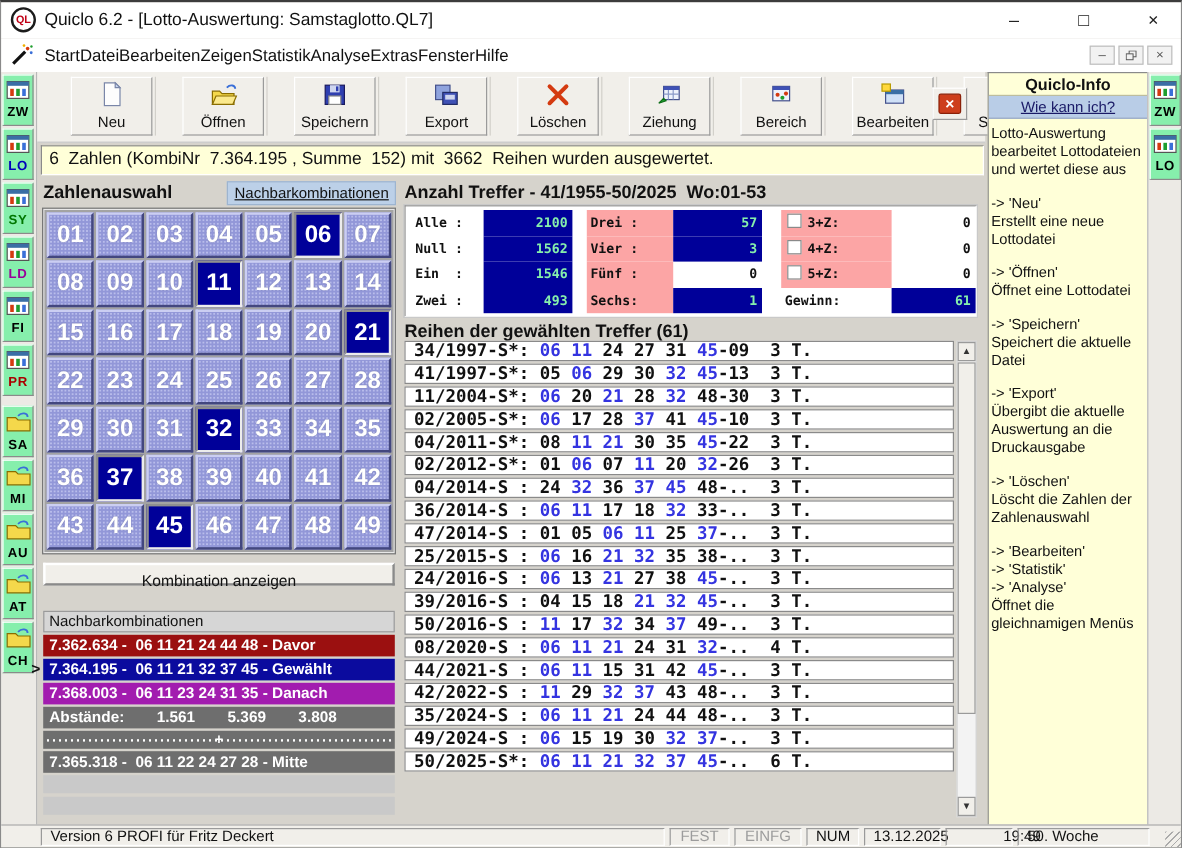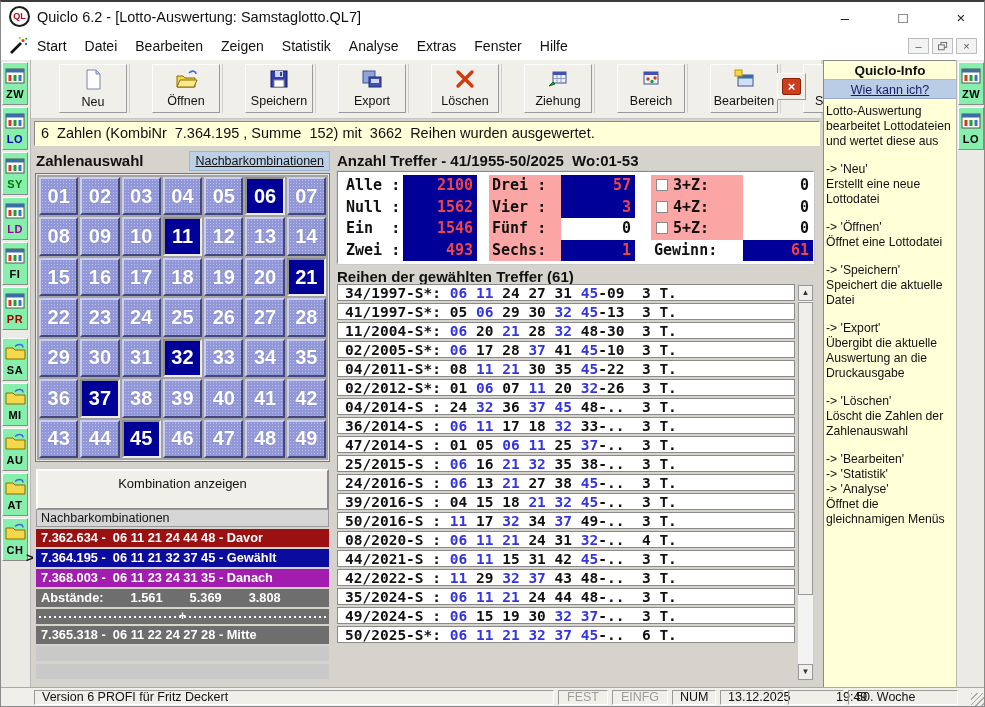--- a/index.html
+++ b/index.html
@@ -11,21 +11,21 @@
   #titlebar { position:absolute; left:0; top:0; width:983px; height:30px; background:#fff; }
   #app-logo { position:absolute; left:8px; top:4px; width:21px; height:21px; border:2px solid #1b1b1b; border-radius:50%;
               background:#fff; color:#c00016; font-weight:bold; font-size:9px; text-align:center; line-height:17px; }
   #title-text { position:absolute; left:36px; top:0; line-height:30px; font-size:14.5px; }
   #win-controls { position:absolute; right:14px; top:0; height:30px; display:flex; gap:40px; align-items:center; }
   .wc { width:18px; text-align:center; font-size:15px; color:#222; cursor:default; }
 
   
   #menubar { position:absolute; left:0; top:30px; width:983px; height:28px; background:#fff; }
   #wand { position:absolute; left:7px; top:4px; }
-  #menu-items { position:absolute; left:36px; top:0; height:28px; display:flex; gap:18px; align-items:center; font-size:14px; }
+  #menu-items { position:absolute; left:36px; top:0; height:28px; display:flex; align-items:center; font-size:14px; }
   .menu-item { cursor:default; }
   #mdi { position:absolute; right:7px; top:6px; display:flex; gap:3px; }
   .mdi-btn { width:21px; height:16px; background:#f2f2f2; border:1px solid #bdbdbd; font-size:11px; line-height:13px;
              text-align:center; color:#555; display:flex; align-items:center; justify-content:center; }
 
   
   #left-strip { position:absolute; left:0; top:58px; width:30px; height:630px; background:#eceae5; border-right:1px solid #b8b8b8; padding:2px 0 0 1px; }
   #right-strip { position:absolute; right:0; top:58px; width:28px; height:630px; background:#eceae5; border-left:1px solid #b8b8b8; padding:2px 0 0 1px; }
   .strip-btn { width:26px; height:43px; margin-bottom:2px; background:#86efac; border:1px solid; border-color:#fff #8a8a8a #8a8a8a #fff;
                display:flex; flex-direction:column; align-items:center; justify-content:center; }
@@ -52,21 +52,21 @@
   #zahlen-panel { position:absolute; left:35px; top:150px; width:295px; }
   #zahlen-title { font-weight:bold; font-size:15px; }
   #zahlen-link { position:absolute; right:1px; top:-1px; background:#bcd0e8; font-size:12.5px; text-decoration:underline;
                  padding:2px 5px; border:1px solid #9db4cf; }
   #number-grid { position:absolute; left:0; top:22px; width:293px; height:287px; background:#a3a3a3; border:1px solid #e8e8e8;
                  outline:1px solid #777; display:grid; grid-template-columns:repeat(7,1fr); grid-auto-rows:1fr; gap:2px; padding:2px; }
   .cell { background-color:#9297d8; background-image:radial-gradient(#b9bdeb 25%, rgba(0,0,0,0) 26%); background-size:3px 3px;
           color:#fff; font-weight:bold; font-size:20px; display:flex; align-items:center; justify-content:center;
           border:2px solid; border-color:#cbcef2 #43477f #43477f #cbcef2; text-shadow:0 0 1px #6a6f9e; }
   .cell.sel { background:#000099; border-color:#8f8f8f #ececec #ececec #8f8f8f; text-shadow:none; }
-  #combo-btn { position:absolute; left:0; top:317px; width:293px; height:41px; background:#f1efea;
+  #combo-btn { position:absolute; left:0; top:317px; width:293px; height:19px; background:#f1efea;
                border:2px solid; border-color:#fff #8a8a8a #8a8a8a #fff; font-size:13px; text-align:center; line-height:25px; }
 
   
   #neighbors { position:absolute; left:0; top:357px; width:293px; }
   #nb-title { background:#d6d6d6; border:1px solid #9a9a9a; height:18px; line-height:16px; padding-left:4px; font-size:12.5px; margin-bottom:2px; }
   .nb-row { height:18px; line-height:18px; color:#fff; font-size:12.8px; font-weight:bold; padding-left:5px; margin-bottom:2px; white-space:pre; }
   .nb-gray { background:#6e6e6e; display:flex; }
   .nb-gray .dv { margin-left:27px; }
   .nb-dash { height:15px; margin-bottom:2px; background:#6e6e6e; position:relative; }
   .nb-dash .line { position:absolute; left:3px; right:3px; top:7px; height:2px;
@@ -74,25 +74,25 @@
   .nb-dash .plus { position:absolute; left:50%; top:0; transform:translateX(-50%); color:#fff; font-weight:bold; font-size:12px; line-height:15px; }
   .nb-empty { height:15px; background:#c9c9c9; margin-bottom:3px; }
   #nb-marker { position:absolute; left:-10px; top:41px; font-weight:bold; font-size:13px; color:#111; }
 
   
   #right-col { position:absolute; left:336px; top:150px; width:478px; }
   #hits-title, #results-title { font-weight:bold; font-size:15px; white-space:pre; }
   #stats-box { position:absolute; left:0; top:19px; width:477px; height:93px; background:#fff;
                border:1px solid; border-color:#8a8a8a #fff #fff #8a8a8a; outline:1px solid #c9c9c9; padding:3px 0 0 5px; }
   #stats-grid { display:grid; grid-template-columns:60px 74px 12px 72px 74px 16px 92px 70px; grid-auto-rows:21.5px;
-                font-family:"DejaVu Sans Mono",monospace; font-weight:bold; font-size:15px; }
+                font-family:"DejaVu Sans Mono",monospace; font-weight:bold; font-size:11px; }
   .st-lab { white-space:pre; line-height:21px; padding-left:3px; }
   .lav { background:#fca5a5; }
   .st-val { text-align:right; padding-right:4px; line-height:21px; }
-  .st-val.hl { background:#000099; color:#ef4444; }
+  .st-val.hl { background:#000099; color:#86efac; }
   .st-cb { display:inline-block; width:12px; height:12px; background:#fff; border:1px solid #8a8a8a; margin:0 5px 0 2px; vertical-align:-1px; }
 
   
   #results-title { position:absolute; left:0; top:116px; }
   #list { position:absolute; left:0; top:132px; width:477px; height:397px; }
   #result-rows { position:absolute; left:0; top:0; width:458px; }
   .lr { height:17px; line-height:16px; background:#fff; border:1px solid #8a8a8a; margin-bottom:2px;
         font-family:"DejaVu Sans Mono",monospace; font-weight:bold; font-size:14.5px; white-space:pre; padding-left:7px; }
   .lr .hit { color:#3434e0; }
   #list-scroll { position:absolute; right:0; top:0; width:17px; height:397px; background:#f3f3f3; border:1px solid #cfcfcf; }

